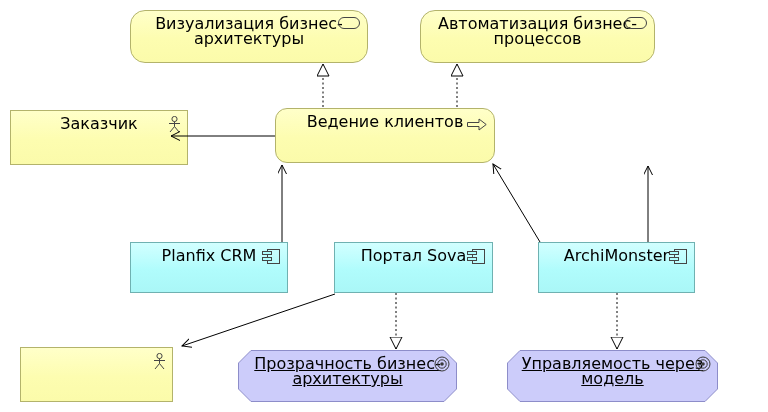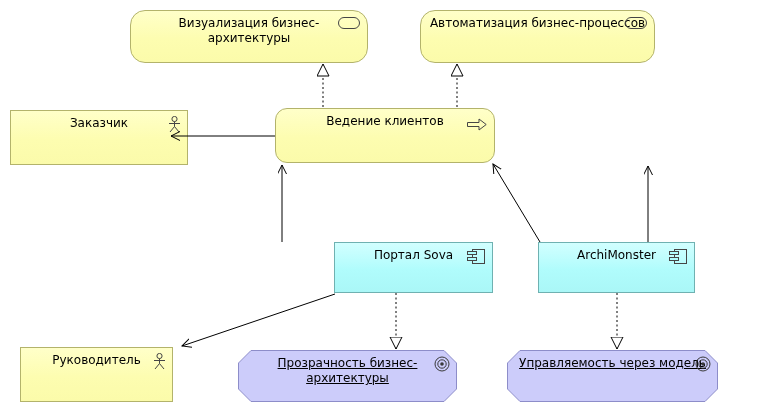--- a/index.html
+++ b/index.html
@@ -4,21 +4,21 @@
 <style>
   html,body { margin:0; padding:0; }
   body { background:#fff; }
   .canvas {
     position:relative; width:768px; height:412px; background:#ffffff;
     font-family:"DejaVu Sans","Liberation Sans",sans-serif; overflow:hidden;
   }
   .edges { position:absolute; left:0; top:0; width:768px; height:412px; z-index:3; pointer-events:none; }
   .node {
     position:absolute; box-sizing:border-box; z-index:1;
-    font-size:12px; line-height:15px; color:#000;
+    font-size:16px; line-height:15px; color:#000;
   }
   .business {
     background:linear-gradient(180deg,#ffffc9 0%,#fdfdb0 55%,#fbfbaa 100%);
     border:1px solid #b3b36b;
   }
   .application {
     background:linear-gradient(180deg,#d2ffff 0%,#b0fcfc 55%,#aaf7f7 100%);
     border:1px solid #6fb1b1;
   }
   .rounded-lg { border-radius:15px; }
@@ -100,39 +100,46 @@
   </div>
 
   <div class="node business rounded-md" style="left:275px;top:108px;width:220px;height:55px">
     <span class="label">Ведение клиентов</span>
     <svg class="icon" width="20" height="13" viewBox="0 0 20 13" style="top:9px">
       <path d="M0.5,4.5 L12,4.5 L12,1 L19.2,6.5 L12,12 L12,8.5 L0.5,8.5 Z" fill="none" stroke="#454545"></path>
     </svg>
   </div>
 
 
+  <div class="node application" style="left:130px;top:242px;width:158px;height:51px">
+    <span class="label">Planfix CRM</span>
+    <svg class="icon" width="18" height="15" viewBox="0 0 18 15">
+      <rect x="5.5" y="0.5" width="12" height="14" fill="none" stroke="#454545"></rect>
+      <rect x="0.5" y="2.5" width="9" height="3" fill="#b0fcfc" stroke="#454545"></rect>
+      <rect x="0.5" y="8.5" width="9" height="3" fill="#b0fcfc" stroke="#454545"></rect>
+    </svg>
+  </div>
   <div class="node application" style="left:334px;top:242px;width:159px;height:51px">
     <span class="label">Портал Sova</span>
     <svg class="icon" width="18" height="15" viewBox="0 0 18 15">
       <rect x="5.5" y="0.5" width="12" height="14" fill="none" stroke="#454545"></rect>
       <rect x="0.5" y="2.5" width="9" height="3" fill="#b0fcfc" stroke="#454545"></rect>
       <rect x="0.5" y="8.5" width="9" height="3" fill="#b0fcfc" stroke="#454545"></rect>
     </svg>
   </div>
   <div class="node application" style="left:538px;top:242px;width:157px;height:51px">
     <span class="label">ArchiMonster</span>
     <svg class="icon" width="18" height="15" viewBox="0 0 18 15">
       <rect x="5.5" y="0.5" width="12" height="14" fill="none" stroke="#454545"></rect>
       <rect x="0.5" y="2.5" width="9" height="3" fill="#b0fcfc" stroke="#454545"></rect>
       <rect x="0.5" y="8.5" width="9" height="3" fill="#b0fcfc" stroke="#454545"></rect>
     </svg>
   </div>
 
   <div class="node business" style="left:20px;top:347px;width:153px;height:55px">
-    <span class="label">Руководитель</span>
     <svg class="icon actor" width="13" height="17" viewBox="0 0 13 17">
       <circle cx="6.5" cy="3" r="2.6" fill="none" stroke="#454545"></circle>
       <line x1="6.5" y1="5.6" x2="6.5" y2="10.5" stroke="#454545"></line>
       <line x1="1" y1="7.5" x2="12" y2="7.5" stroke="#454545"></line>
       <line x1="6.5" y1="10.5" x2="2" y2="16" stroke="#454545"></line>
       <line x1="6.5" y1="10.5" x2="11" y2="16" stroke="#454545"></line>
     </svg>
   </div>
 
   <div class="node goal" style="left:238px;top:350px;width:219px;height:52px">

